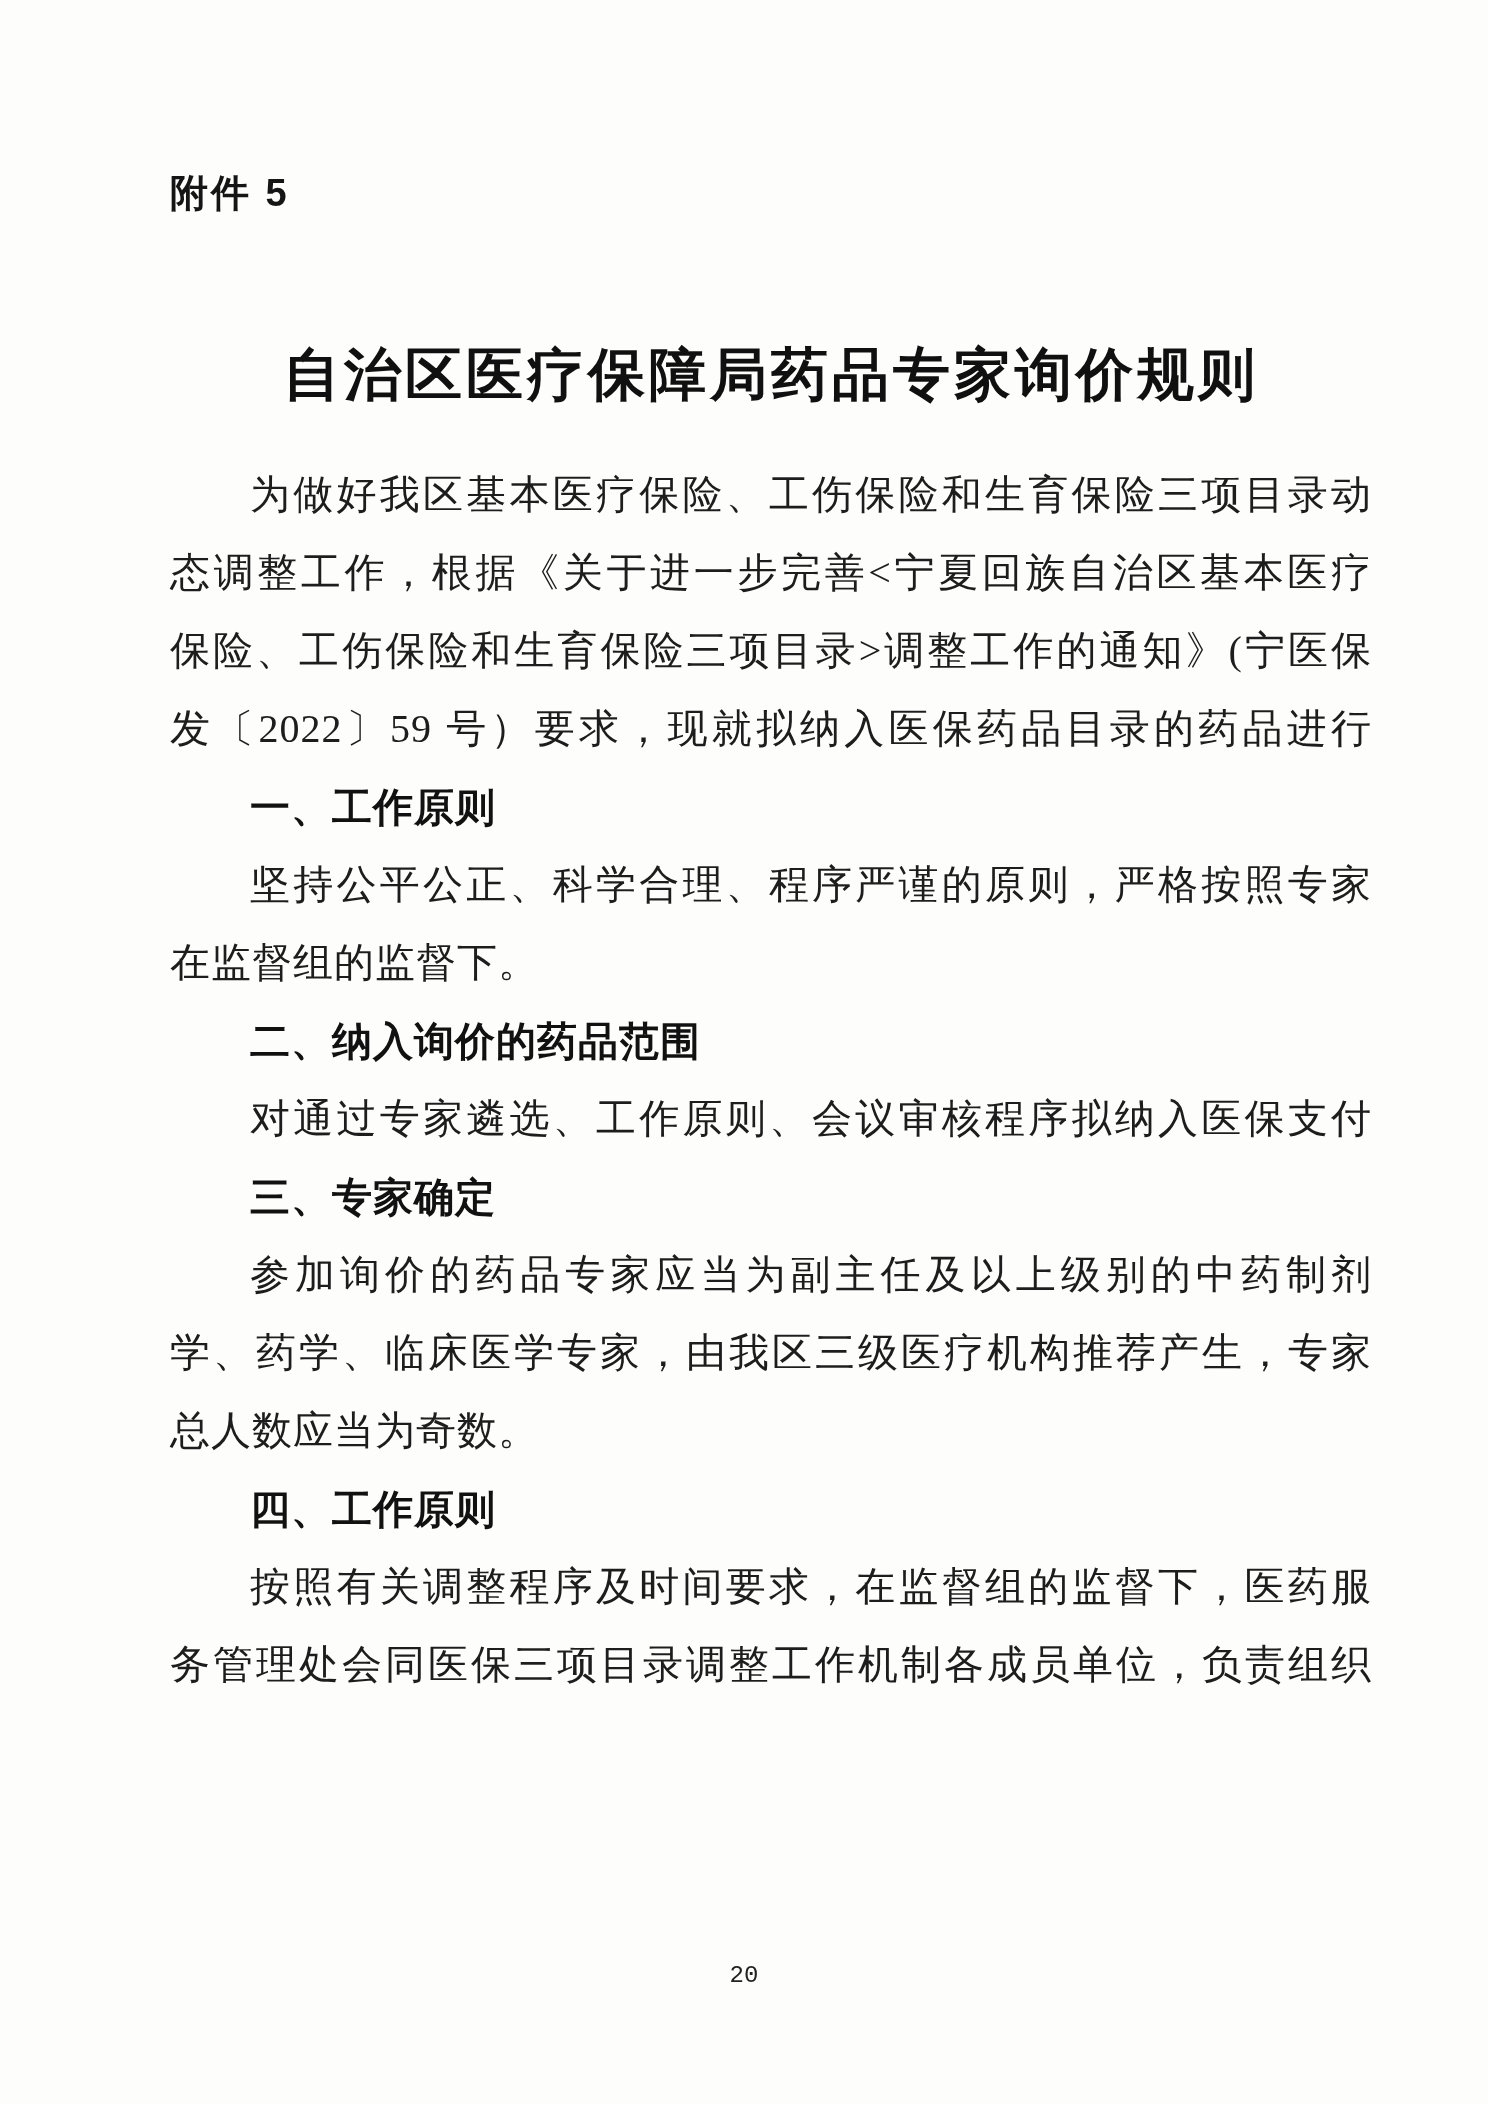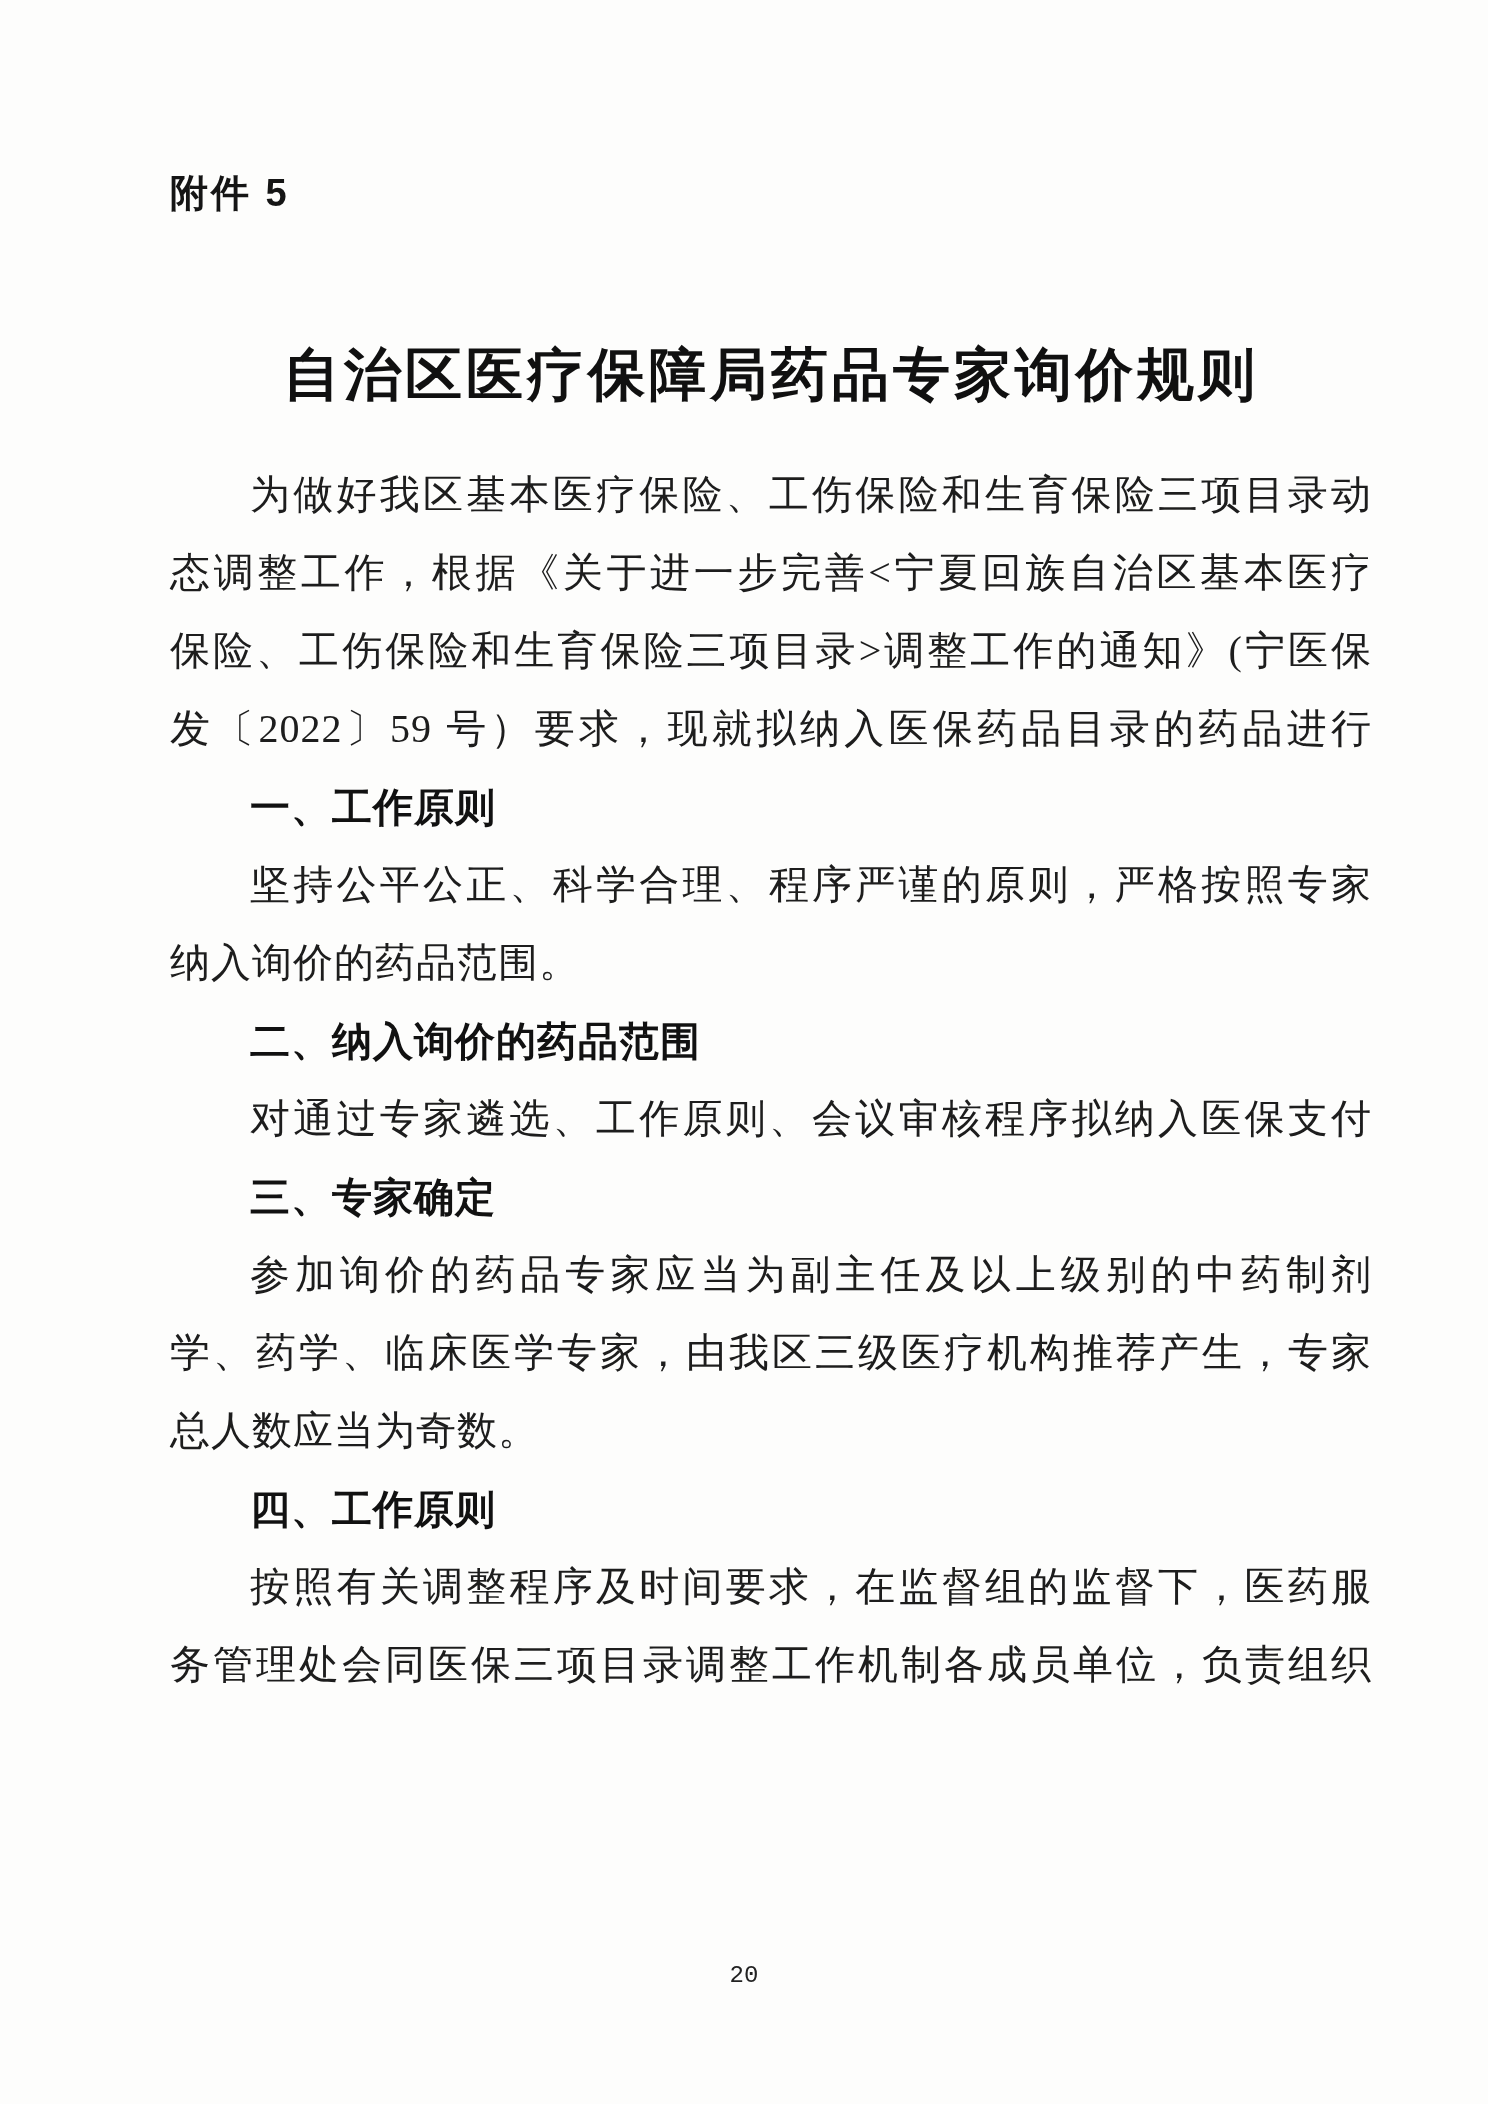--- a/index.html
+++ b/index.html
@@ -70,21 +70,21 @@
 
   <h1 class="doc-title">自治区医疗保障局药品专家询价规则</h1>
 
   <div class="doc-body">
       <div class="line indent fill">为做好我区基本医疗保险、工伤保险和生育保险三项目录动</div>
       <div class="line fill">态调整工作，根据《关于进一步完善&lt;宁夏回族自治区基本医疗</div>
       <div class="line fill">保险、工伤保险和生育保险三项目录&gt;调整工作的通知》(宁医保</div>
       <div class="line fill">发〔2022〕59 号）要求，现就拟纳入医保药品目录的药品进行</div>
       <div class="line heading">一、工作原则</div>
       <div class="line indent fill">坚持公平公正、科学合理、程序严谨的原则，严格按照专家</div>
-      <div class="line">纳入询价的药品范围。</div>
+      <div class="line">在监督组的监督下。</div>
       <div class="line heading">二、纳入询价的药品范围</div>
       <div class="line indent fill">对通过专家遴选、工作原则、会议审核程序拟纳入医保支付</div>
       <div class="line heading">三、专家确定</div>
       <div class="line indent fill">参加询价的药品专家应当为副主任及以上级别的中药制剂</div>
       <div class="line fill">学、药学、临床医学专家，由我区三级医疗机构推荐产生，专家</div>
       <div class="line">总人数应当为奇数。</div>
       <div class="line heading">四、工作原则</div>
       <div class="line indent fill">按照有关调整程序及时间要求，在监督组的监督下，医药服</div>
       <div class="line fill">务管理处会同医保三项目录调整工作机制各成员单位，负责组织</div>
     </div>

